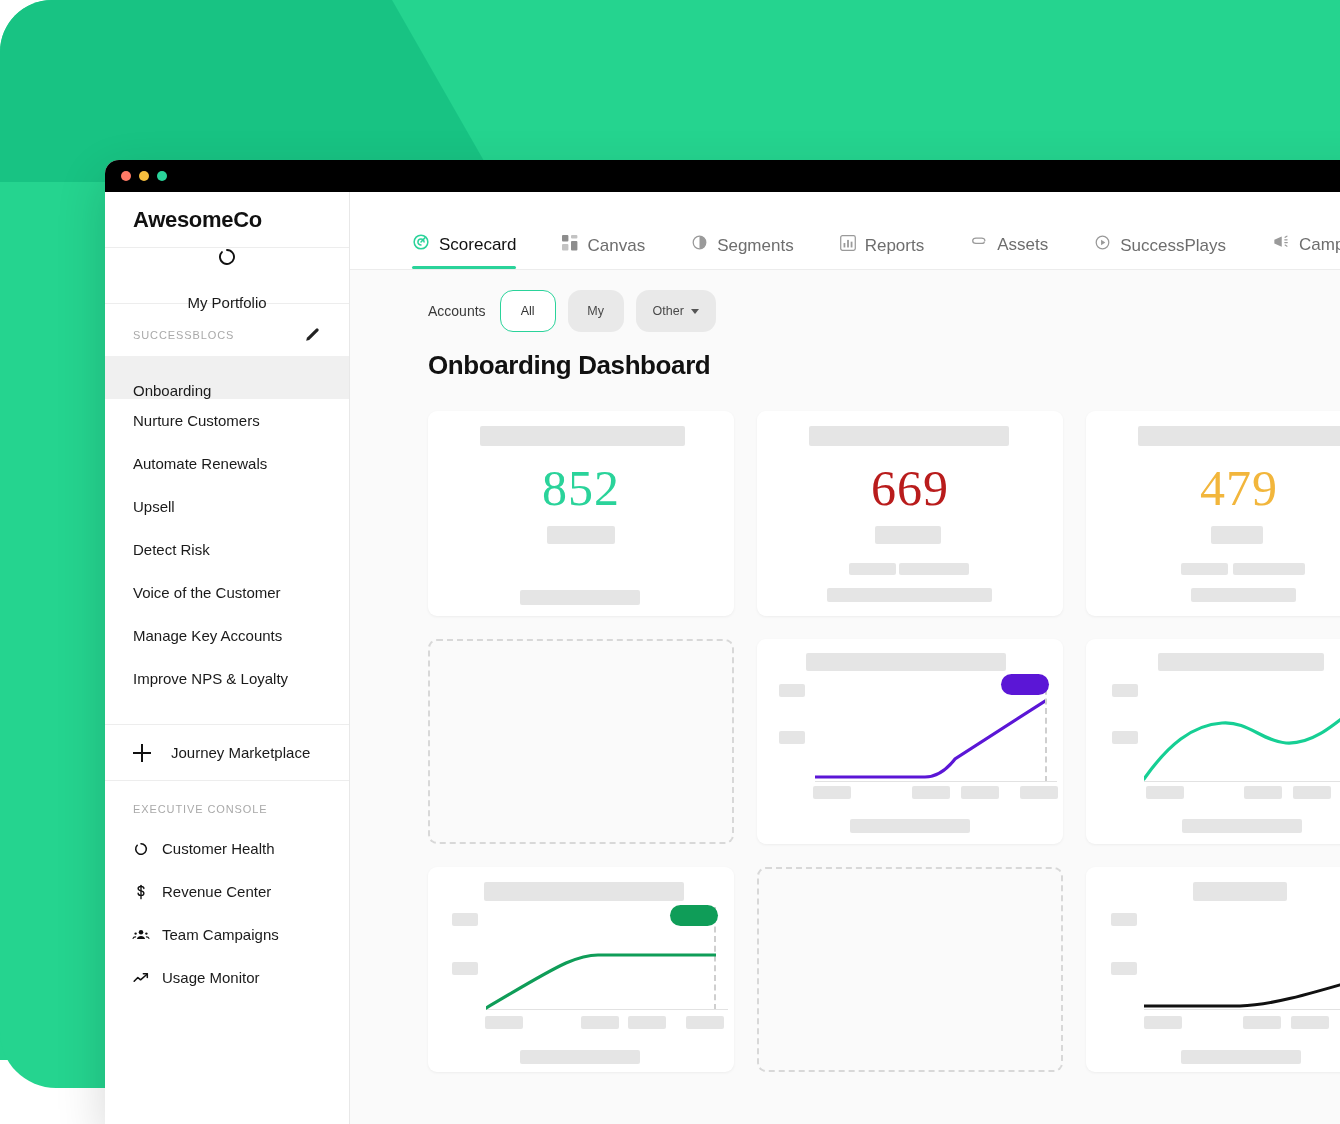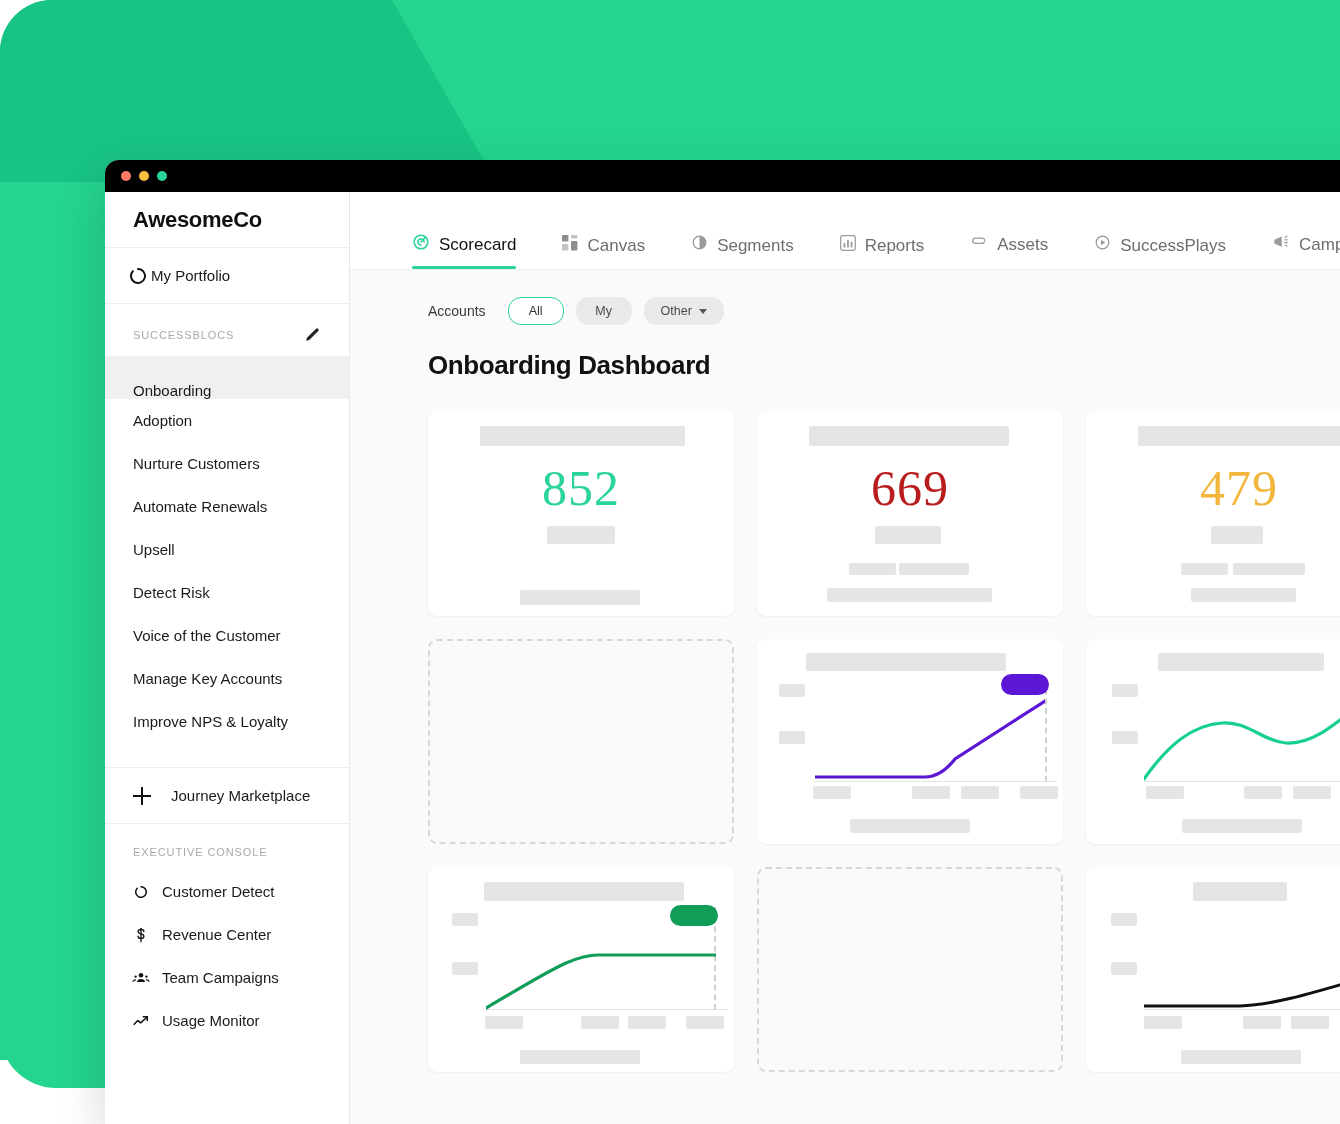--- a/index.html
+++ b/index.html
@@ -73,22 +73,22 @@
     overflow: hidden;
   }
   .brand {
     height: 56px; display: flex; align-items: center;
     padding: 0 28px;
     border-bottom: 1px solid #ededed;
   }
   .brand-text { font-size: 22px; font-weight: 700; letter-spacing: -0.3px; color: #111; }
 
   .portfolio {
-    height: 56px; display: flex; align-items: center; gap: 4px;
-    padding: 0 24px; border-bottom: 1px solid #ededed;
+    height: 56px; display: flex; align-items: center; gap: 28px;
+    padding: 0 40px; border-bottom: 1px solid #ededed; flex-direction: column;
   }
   .portfolio-label { font-size: 15px; color: #1a1a1a; }
 
   .sec-head {
     display: flex; align-items: center; justify-content: space-between;
     padding: 22px 28px 12px 28px;
   }
   .sec-title { font-size: 11px; letter-spacing: 0.9px; color: #a9a9a9; font-weight: 400; }
 
   .nav-item {
@@ -141,24 +141,24 @@
     content: ""; position: absolute; left: 0; right: 0; bottom: 0;
     height: 3px; background: #2ad39a; border-radius: 2px;
   }
 
   #toolbar {
     background: #fafafa;
     display: flex; align-items: center; gap: 12px;
     padding: 20px 0 0 78px;
     height: 62px;
   }
-  .tb-label { font-size: 14px; color: #3a3a3a; margin-right: 10px; }
+  .tb-label { font-size: 14px; color: #3a3a3a; margin-right: 2px; }
   .pill {
     font-size: 12.5px; color: #4a4a4a;
-    height: 28px; min-width: 56px; padding: 12px 16px;
+    height: 42px; min-width: 56px; padding: 12px 16px;
     border-radius: 13px; background: #e9e9e9;
     display: flex; align-items: center; justify-content: center; gap: 7px;
     border: 1px solid transparent;
   }
   .pill.selected { background: #ffffff; border: 1px solid #2ad39a; color: #333; }
   .caret {
     width: 0; height: 0;
     border-left: 4px solid transparent; border-right: 4px solid transparent;
     border-top: 5px solid #555;
   }
@@ -250,23 +250,20 @@
             <path d="M3.5 16.5l3.4-.9L17 5.5a1.6 1.6 0 0 0 0-2.2l-.3-.3a1.6 1.6 0 0 0-2.2 0L4.4 13.1l-.9 3.4z" fill="#222"></path>
           </svg>
         </span>
       </div>
 
       <nav>
         <div class="nav-item active">
             <span>Onboarding</span>
           </div>
         <div class="nav-item">
-            <span>Adoption</span>
-          </div>
-        <div class="nav-item">
             <span>Nurture Customers</span>
           </div>
         <div class="nav-item">
             <span>Automate Renewals</span>
           </div>
         <div class="nav-item">
             <span>Upsell</span>
           </div>
         <div class="nav-item">
             <span>Detect Risk</span>
@@ -293,21 +290,21 @@
         <span class="sec-title">EXECUTIVE CONSOLE</span>
       </div>
 
       <nav>
         <div class="nav-item with-icon">
           <span>
             <svg class="ico" viewBox="0 0 20 20" fill="none">
                 <path d="M10 4.1a5.9 5.9 0 1 1-4.2 1.75" stroke="#111" stroke-width="1.7" stroke-linecap="round"></path>
               </svg>
           </span>
-          <span>Customer Detect</span>
+          <span>Customer Health</span>
         </div>
         <div class="nav-item with-icon">
           <span>
             <svg class="ico" viewBox="0 0 20 20" fill="none">
               <path d="M10 2.6v14.8" stroke="#111" stroke-width="1.5" stroke-linecap="round"></path>
               <path d="M13.2 6.2c0-1.4-1.4-2.3-3.2-2.3S6.8 4.8 6.8 6.2 8.2 8.4 10 8.8c1.8.4 3.2 1 3.2 2.5s-1.4 2.5-3.2 2.5-3.2-1-3.2-2.4" stroke="#111" stroke-width="1.5" stroke-linecap="round"></path>
             </svg>
           </span>
           <span>Revenue Center</span>
         </div>

